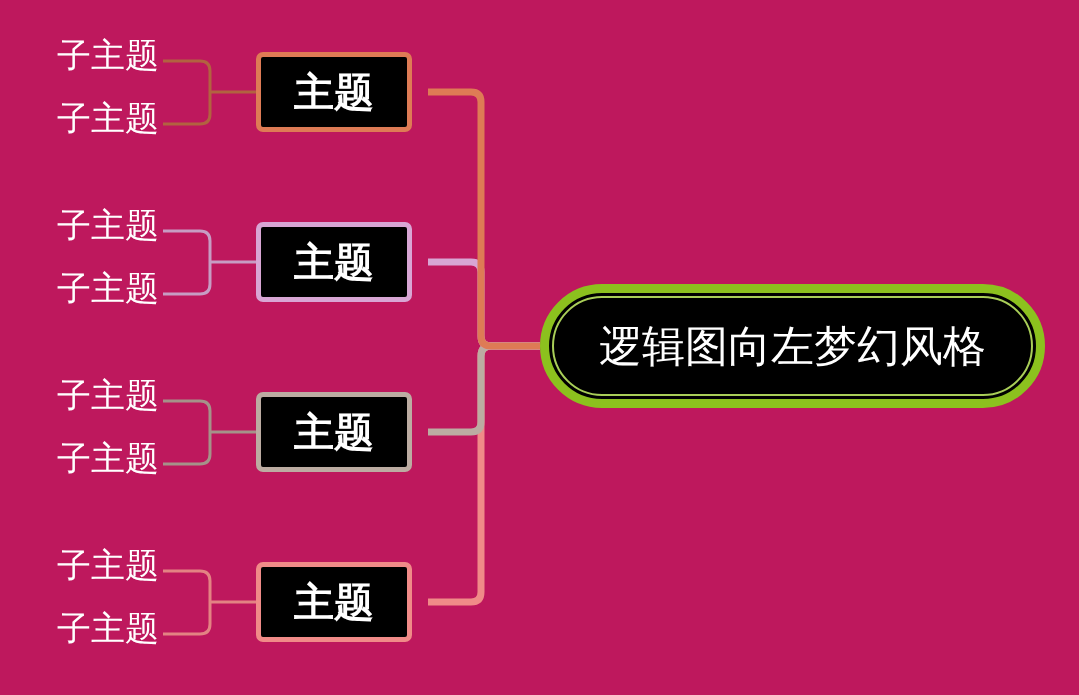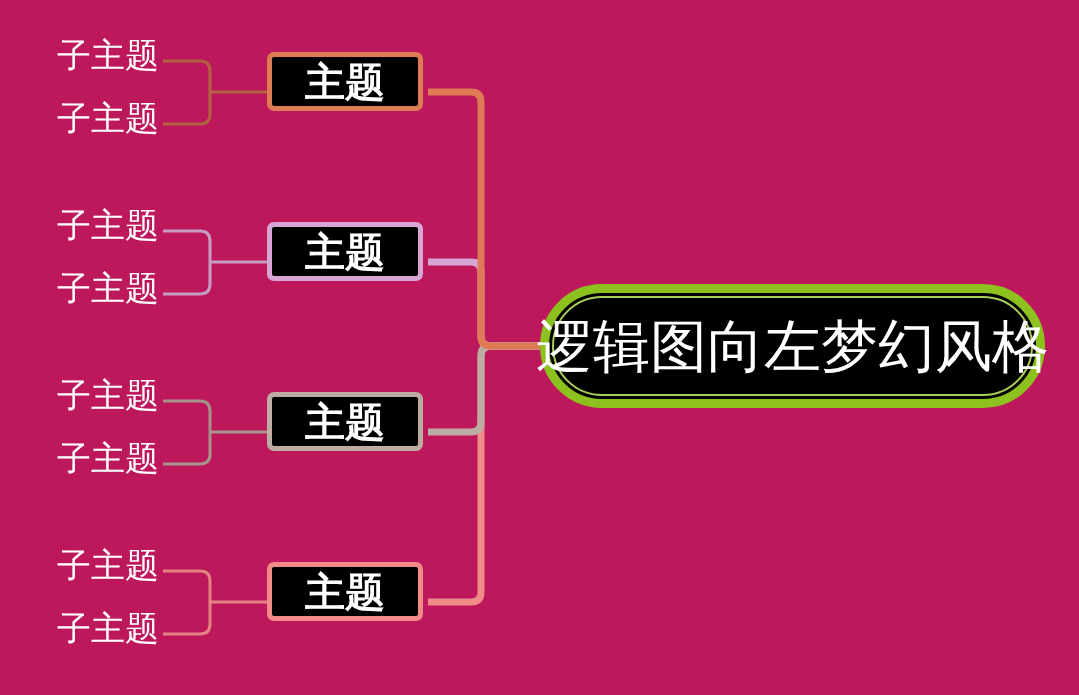--- a/index.html
+++ b/index.html
@@ -22,23 +22,23 @@
     height: 695px;
   }
   svg.links path {
     fill: none;
   }
   .branch-line { stroke-width: 7; }
   .sub-line    { stroke-width: 3; }
 
   .topic-node {
     position: absolute;
-    left: 267px;
+    left: 256px;
     width: 156px;
-    height: 59px;
+    height: 80px;
     box-sizing: border-box;
     background: #000000;
     border: 5px solid #888;
     border-radius: 7px;
     display: flex;
     align-items: center;
     justify-content: center;
   }
   .topic-node .topic-label {
     color: #FFFFFF;
@@ -75,21 +75,21 @@
   .central-inner-ring {
     position: absolute;
     left: 3px; top: 3px; right: 3px; bottom: 3px;
     border: 2px solid #A9CE58;
     border-radius: 50px;
     pointer-events: none;
   }
   .central-label {
     position: relative;
     color: #FFFFFF;
-    font-size: 57px;
+    font-size: 43px;
     font-weight: 400;
     line-height: 1;
     white-space: nowrap;
   }
 </style>
 </head>
 <body style="background: rgb(0, 0, 0);">
 
 <div class="canvas" style="background: #be185d;">
 

